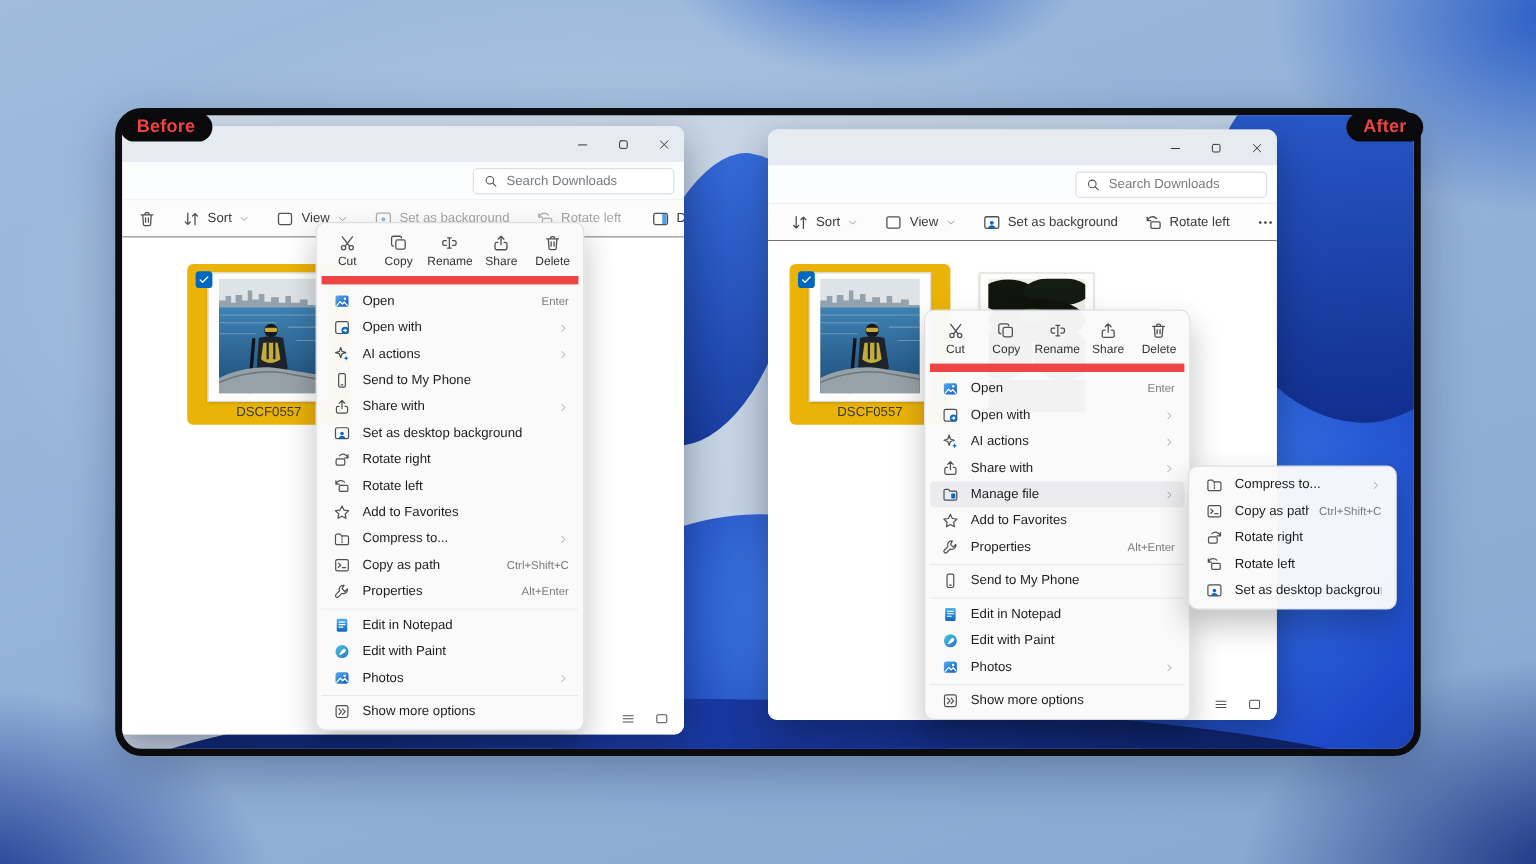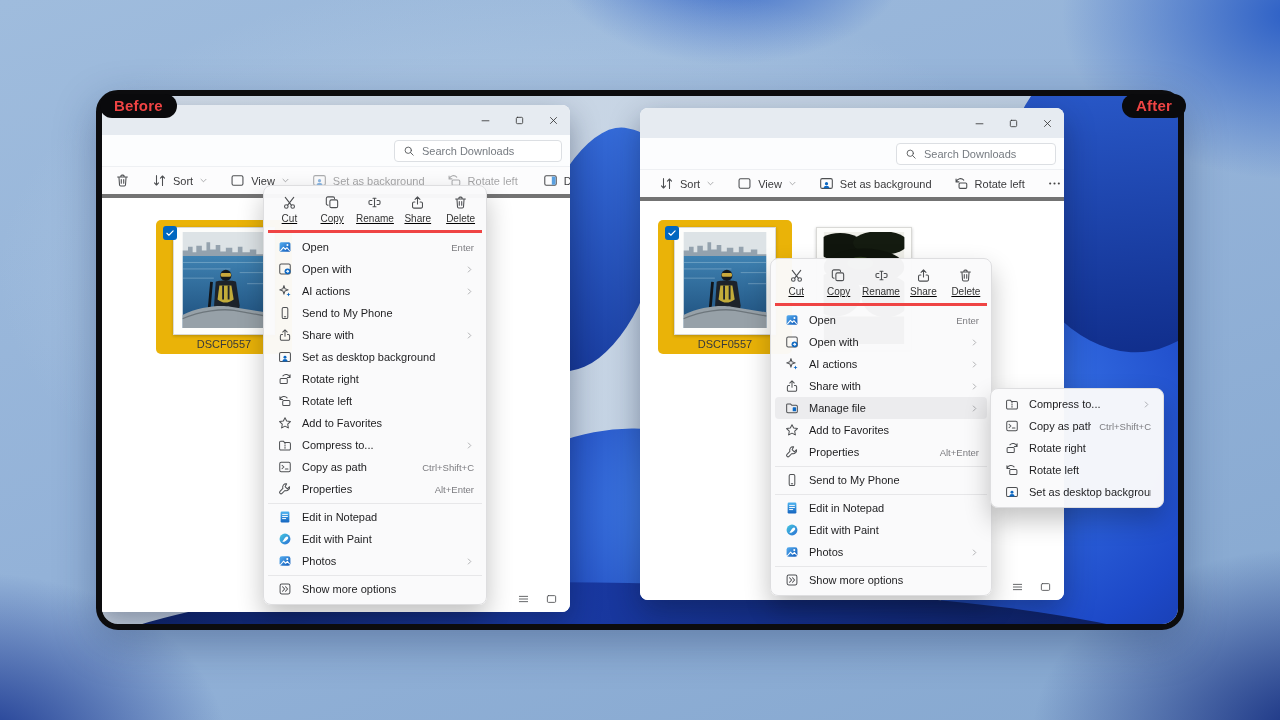--- a/index.html
+++ b/index.html
@@ -56,21 +56,21 @@
   .win-after{ left:538px; top:12px; width:424px; height:492px; }
 
   .titlebar{ height:30px; background:#e6ebf1; display:flex; align-items:center; justify-content:flex-end; flex:0 0 auto; }
   .wctl{ width:34px; height:100%; display:flex; align-items:center; justify-content:center; }
   .wctl svg{ width:11px; height:11px; }
   .searchrow{ height:32px; background:#fcfdfe; border-bottom:1px solid #eef0f3; display:flex; align-items:center; justify-content:flex-end; padding:0 8px; flex:0 0 auto; }
   .searchbox{ width:168px; height:22px; border:1px solid #dcdfe3; border-radius:4px; background:#fff; display:flex; align-items:center; gap:7px; padding:0 8px; }
   .searchbox svg{ width:12px; height:12px; flex:0 0 auto; }
   .searchbox .ph{ font-size:11px; color:#767b81; white-space:nowrap; overflow:hidden; }
 
-  .toolbar{ height:31px; background:#fcfcfd; border-bottom:4px solid #737373; display:flex; align-items:center; padding:0 10px; gap:4px; flex:0 0 auto; }
+  .toolbar{ height:31px; background:#fcfcfd; border-bottom:1px solid #737373; display:flex; align-items:center; padding:0 10px; gap:4px; flex:0 0 auto; }
   .tbtn{ display:flex; align-items:center; gap:6px; padding:4px 9px; border-radius:4px; font-size:11px; color:#3a3a3c; white-space:nowrap; }
   .tbtn svg{ width:15px; height:15px; }
   .tbtn svg.ddchev{ width:9px; height:9px; opacity:.7; }
   .tbtn.dim{ opacity:.45; }
   .tspacer{ flex:1; }
   .details-btn{ display:flex; align-items:center; gap:6px; font-size:11px; color:#3a3a3c; padding:4px 8px; }
   .details-btn svg{ width:15px; height:15px; }
 
   .filearea{ flex:1; position:relative; background:#fff; }
 
@@ -89,21 +89,21 @@
   
   .menu{
     position:absolute; z-index:20;
     background:rgba(250,250,251,.97); border:1px solid #dedee0; border-radius:8px;
     box-shadow:0 12px 26px rgba(0,0,0,.24); padding:4px;
   }
   .menu-before{ left:161px; top:89px; width:224px; }
   .menu-after{ left:668px; top:162px; width:222px; }
   .submenu{ left:888px; top:292px; width:174px; z-index:25; }
 
-  .quickrow{ display:flex; border-bottom:3px solid #ef4444; padding-bottom:3px; margin-bottom:3px;text-decoration:underline; }
+  .quickrow{ display:flex; border-bottom:7px solid #ef4444; padding-bottom:3px; margin-bottom:3px; }
   .qa{ flex:1; display:flex; flex-direction:column; align-items:center; gap:3px; padding:5px 0 3px; border-radius:4px; }
   .qa svg{ width:15px; height:15px; }
   .qa .qlbl{ font-size:10px; color:#333; }
 
   .mi{ display:flex; align-items:center; height:22px; padding:0 8px 0 10px; border-radius:4px; }
   .mi.hl{ background:#ececee; }
   .mi.sep{ border-top:1px solid #e7e7e9; margin-top:3px; padding-top:2px; height:25px; border-radius:0 0 4px 4px; }
   .mi .micon{ width:14px; height:14px; margin-right:10px; flex:0 0 auto; }
   .mi .mlbl{ flex:1; font-size:11px; color:#1d1d1f; white-space:nowrap; overflow:hidden; }
   .mi .maccel{ font-size:9.5px; color:#7c7c80; margin-left:8px; white-space:nowrap; }

